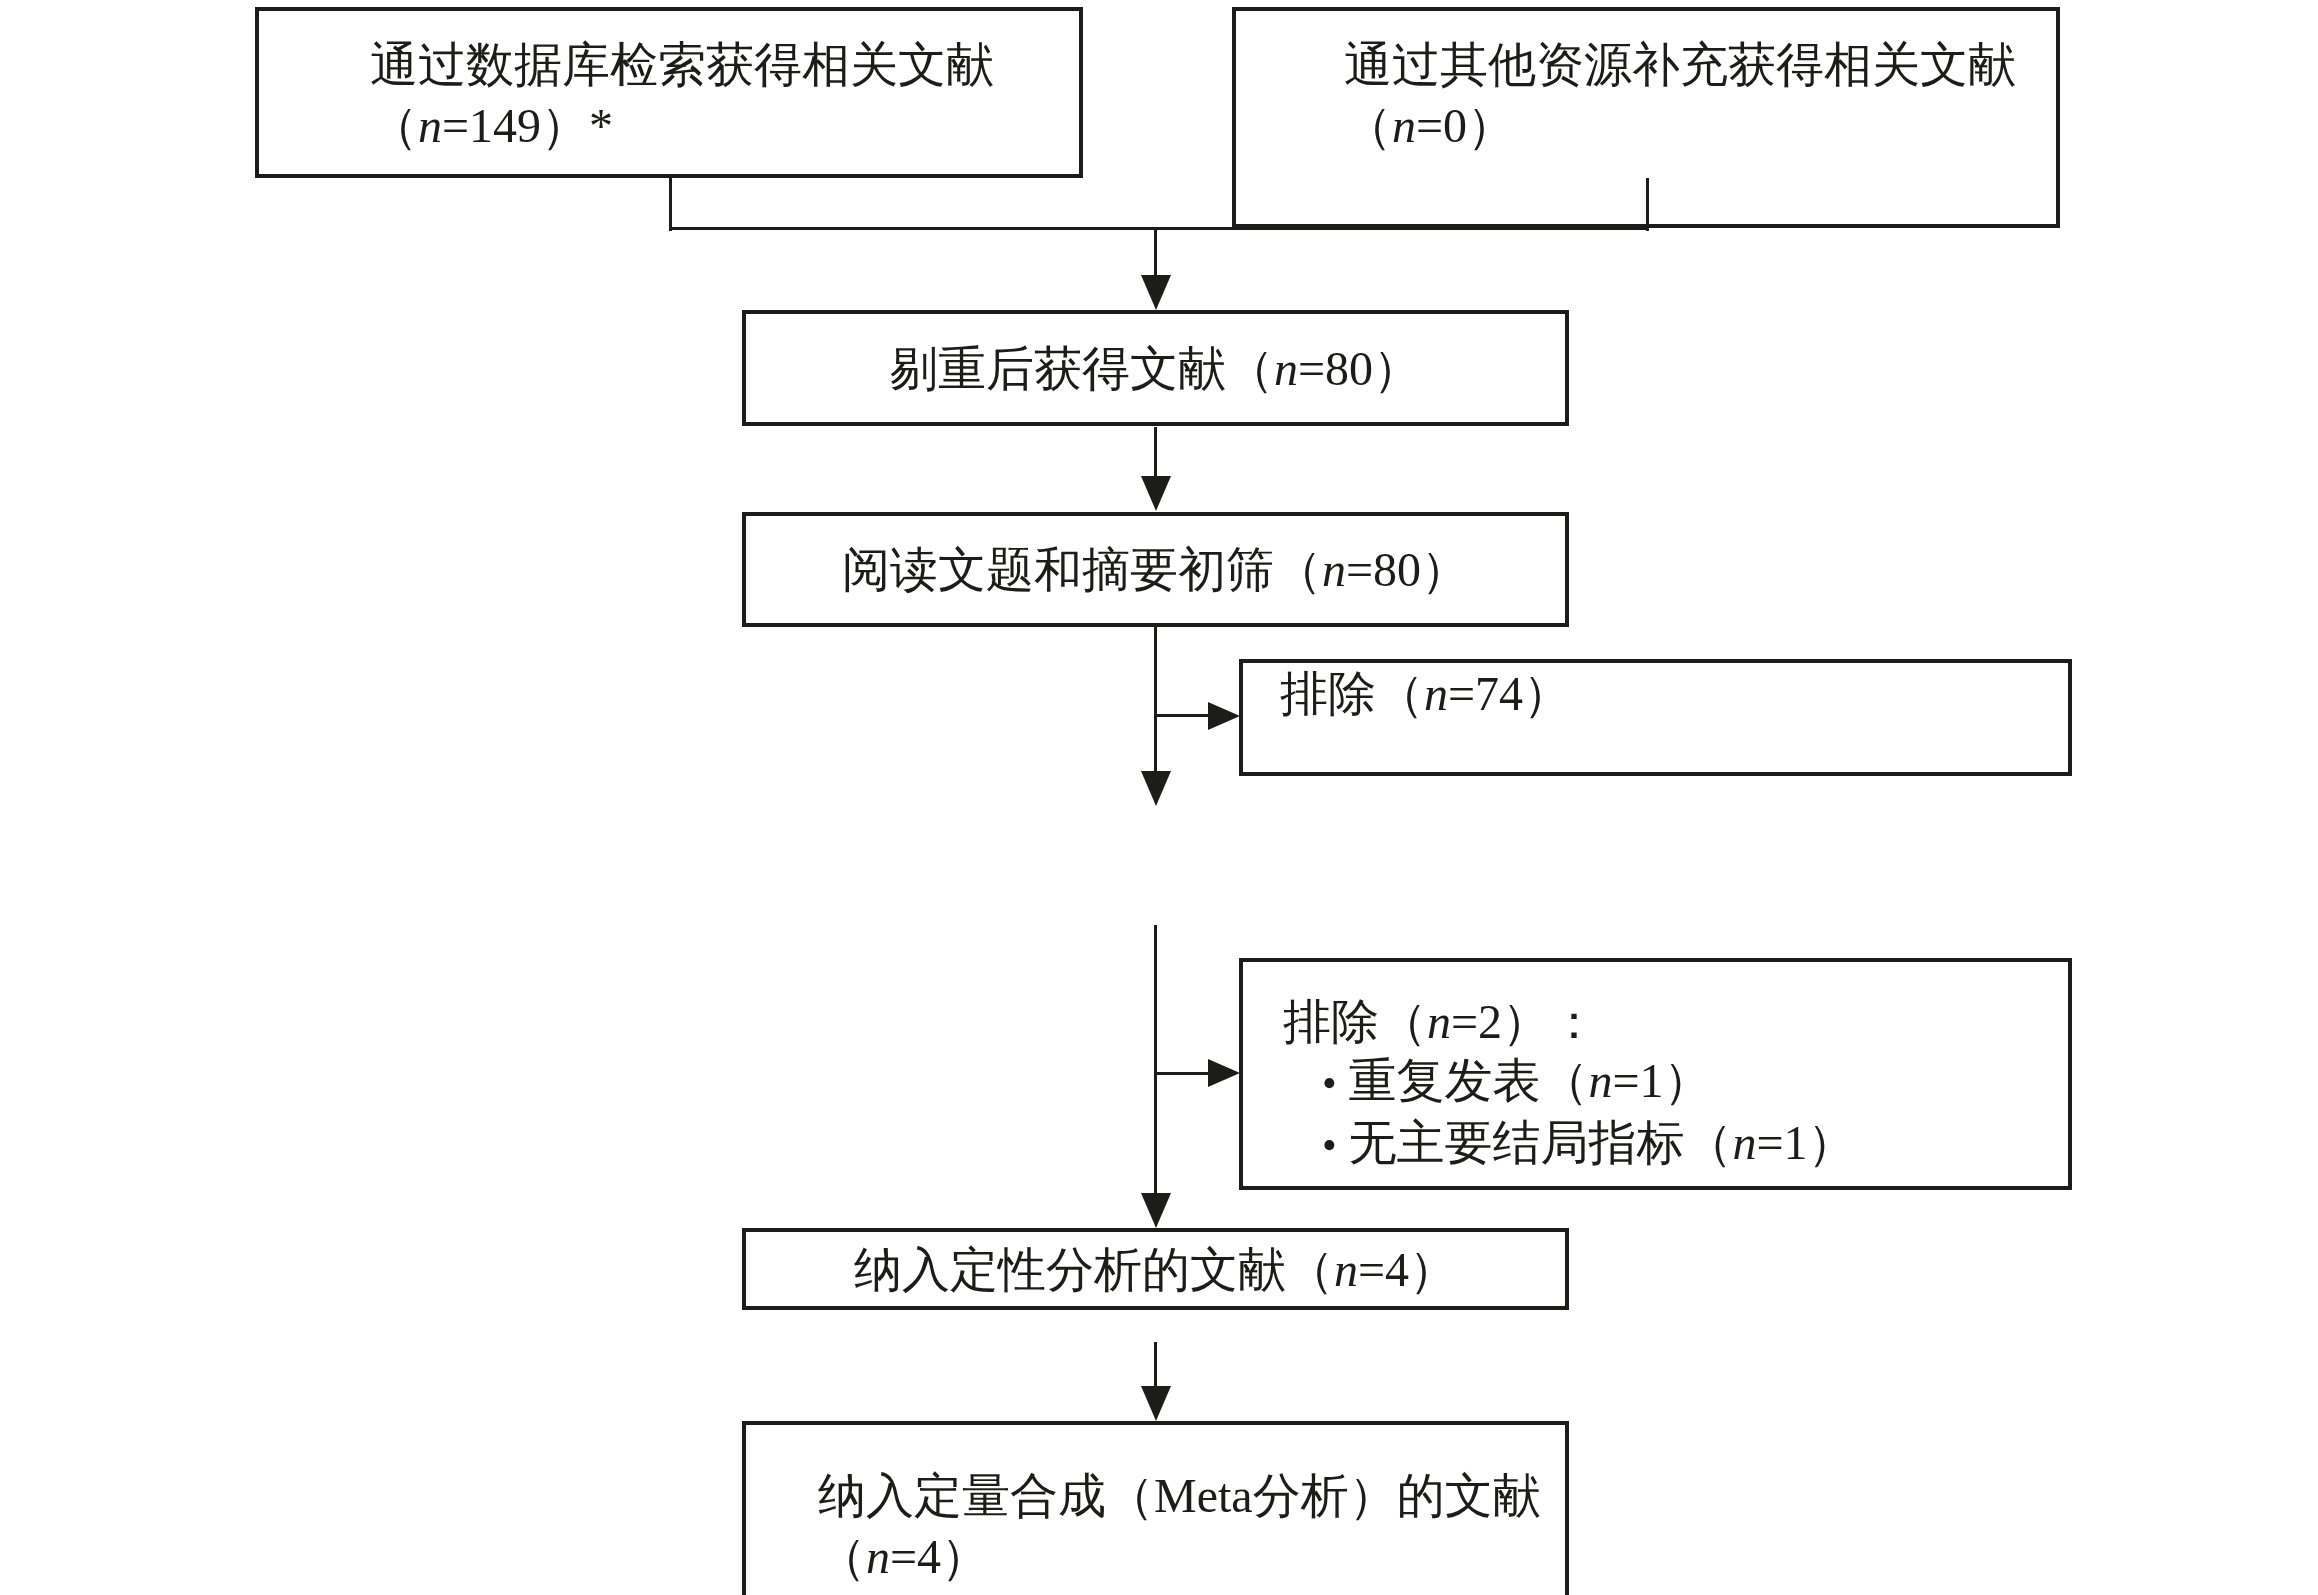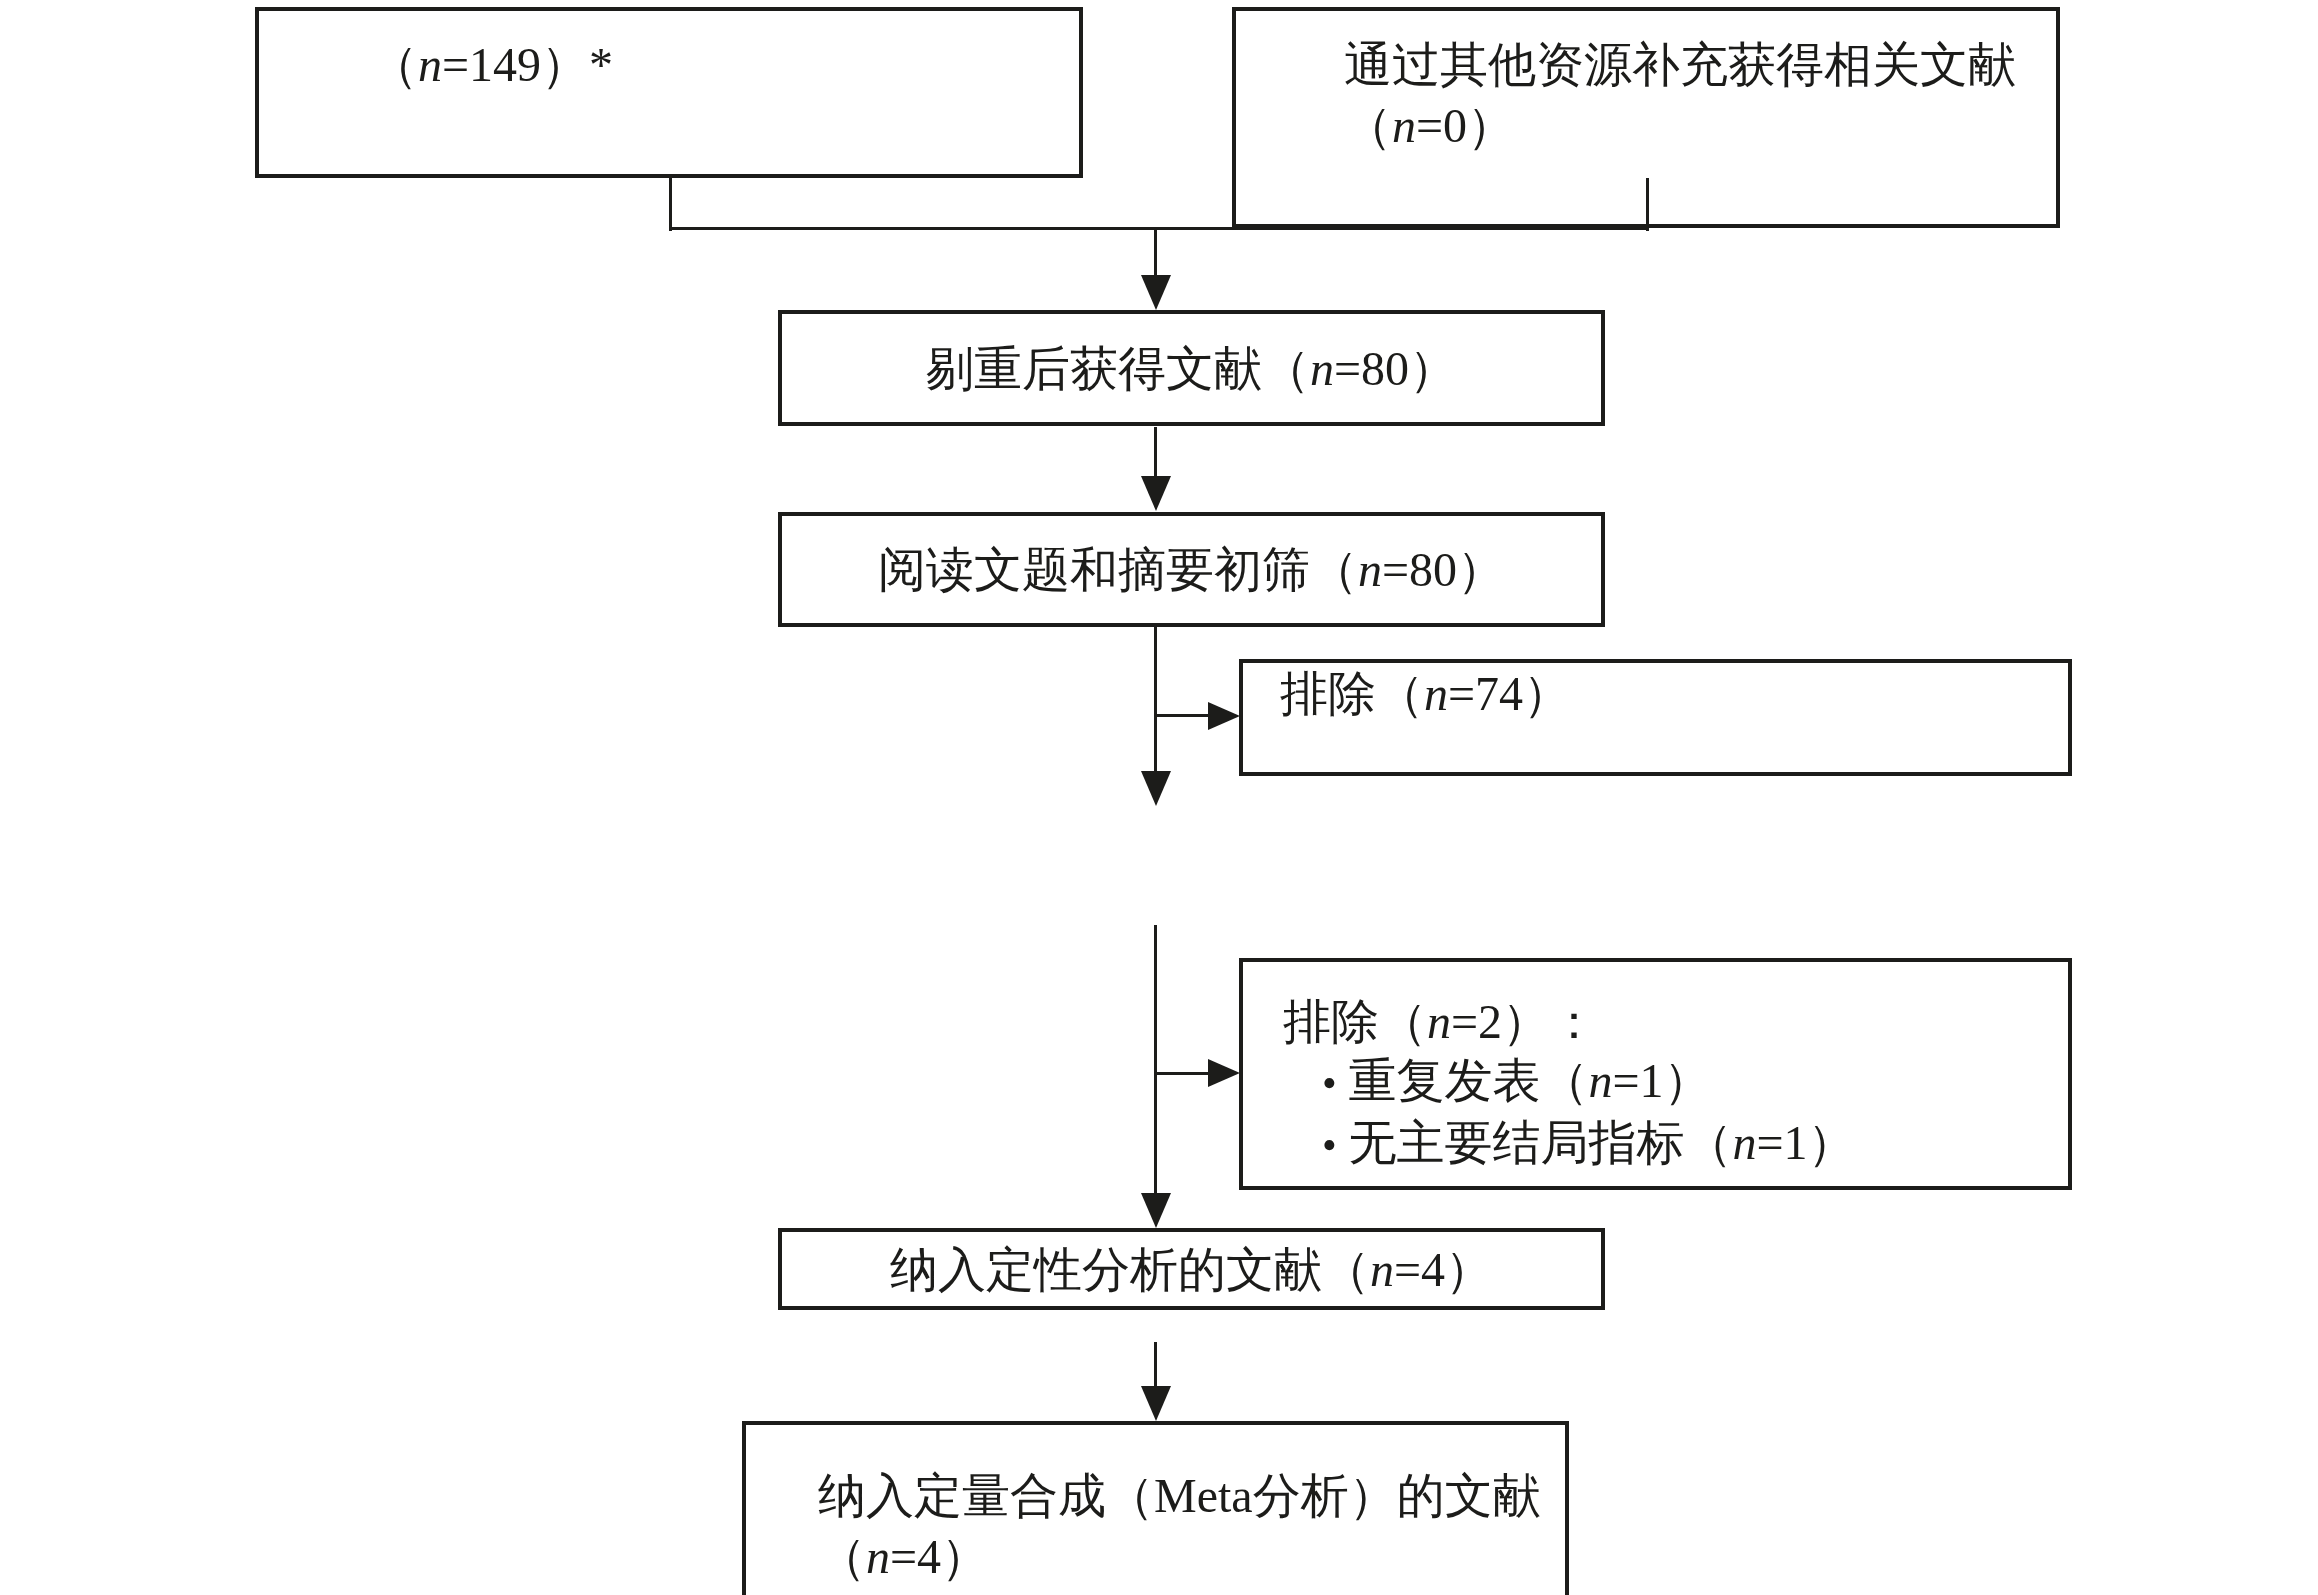--- a/index.html
+++ b/index.html
@@ -39,21 +39,20 @@
   #box-db-search   { left: 255px;  top: 6.7px; width: 828px; height: 171px; padding-left: 111px; }
   #box-other-src   { left: 1232px; top: 6.7px; width: 828px; height: 221px; padding-left: 108px; }
   
   .box-center {
     left: 742px;
     width: 827px;
     display: flex;
     align-items: center;
     justify-content: center;
     text-align: center;
-    margin-left: 36px;
   }
   #box-dedup      { top: 310px;  height: 116px; }
   #box-screen1    { top: 512px;  height: 115px; }
   #box-screen2    { top: 806px;  height: 119px; }
   #box-qualit     { top: 1228px; height: 82px; }
   
   #box-excl1 {
     left: 1239px; top: 659px; width: 833px; height: 117px;
     display: flex; align-items: flex-start;
     padding-left: 37px;
@@ -110,20 +109,21 @@
   }
   #head-excl1 { left: 1208px; top: 702px; }
   #head-excl2 { left: 1208px; top: 1059px; }
 </style>
 </head>
 <body>
 
 <div class="canvas">
 
   <div class="box box-src" id="box-db-search">
+    <div>通过数据库检索获得相关文献</div>
     <div>（<i>n</i>=149）*</div>
   </div>
   <div class="box box-src" id="box-other-src">
     <div>通过其他资源补充获得相关文献</div>
     <div>（<i>n</i>=0）</div>
   </div>
 
   <div class="vline" id="stub-left"></div>
   <div class="vline" id="stub-right"></div>
   <div class="hline" id="merge-line"></div>

